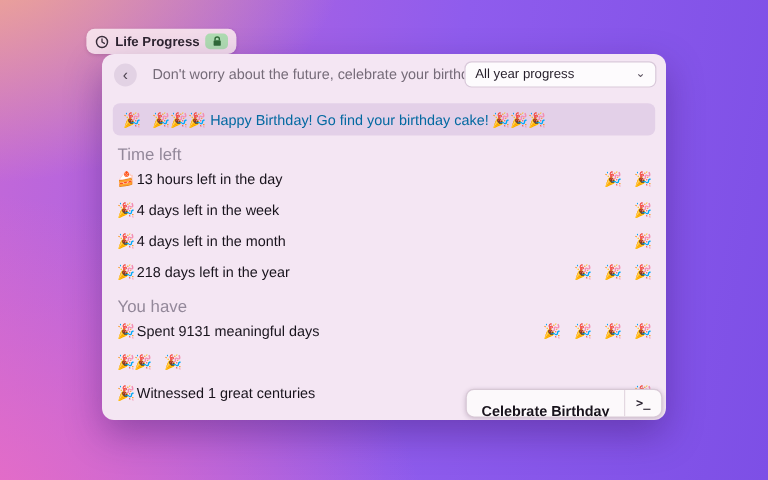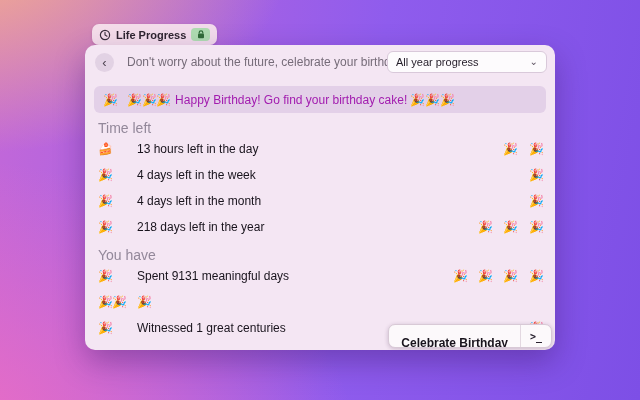--- a/index.html
+++ b/index.html
@@ -5,21 +5,21 @@
   html,body{margin:0;padding:0;}
   body{
     width:640px;height:400px;overflow:hidden;position:relative;
     font-family:"Liberation Sans","DejaVu Sans",sans-serif;
     background:
       radial-gradient(120% 120% at -5% -12%, #f6b287 0%, rgba(246,178,135,0) 42%),
       radial-gradient(130% 140% at -12% 112%, #ef6ec2 0%, rgba(239,110,194,0) 52%),
       linear-gradient(100deg, #c468d8 0%, #8f5ced 55%, #7d4fe6 100%);
   }
   .tab{
-    position:absolute;left:92px;top:24px;height:21px;
+    position:absolute;left:72px;top:24px;height:21px;
     display:flex;align-items:center;gap:5px;padding:0 7px;
     background:rgba(247,228,238,0.92);border-radius:7px;
     box-shadow:0 1px 3px rgba(60,20,70,0.18);
   }
   .tab-title{font-size:11px;font-weight:bold;color:#2e2430;}
   .tab-appicon{width:12px;height:12px;display:block;}
   .lock-badge{
     width:19px;height:13px;border-radius:4px;background:#afdcb2;
     display:flex;align-items:center;justify-content:center;border:none;padding:0;cursor:pointer;
   }
@@ -46,29 +46,29 @@
     display:flex;align-items:center;padding:0 8px;cursor:pointer;
   }
   .filter-label{font-size:11px;font-weight:500;color:#231c28;flex:1;}
   .filter-chevron{font-size:10px;color:#5d5361;line-height:10px;}
   .content{padding:0 9px;}
   .banner{
     margin-top:7px;height:27px;background:#e3d0e8;border-radius:6px;
     display:flex;align-items:center;padding:0 9px;box-sizing:border-box;
   }
   .banner-icon{font-size:12px;margin-right:9px;}
-  .banner-text{font-size:12px;color:#a21caf;}
+  .banner-text{font-size:12px;color:#0369a1;}
   .section-label{
     margin:9px 4px 1px;font-size:14px;line-height:13px;color:#93889a;
   }
   .row{
     height:26px;display:flex;align-items:center;padding:0 2px 0 4px;cursor:default;
   }
   .row-icon{font-size:12px;width:14px;flex:0 0 auto;}
-  .row-text{margin-left:25px;font-size:12px;color:#18131c;flex:1 1 auto;}
+  .row-text{margin-left:2px;font-size:12px;color:#18131c;flex:1 1 auto;}
   .row-rating{
     flex:0 0 auto;font-size:12px;word-spacing:7px;white-space:nowrap;color:#18131c;
   }
   .float-actions{
     position:absolute;right:3px;bottom:2px;height:22px;display:flex;align-items:stretch;
     background:#fcf9fb;border:1px solid #d8c9d6;border-radius:7px;overflow:hidden;
     box-shadow:0 1px 4px rgba(50,20,60,0.22);
   }
   .celebrate-btn{
     border:none;background:transparent;padding:11px 12px;cursor:pointer;

